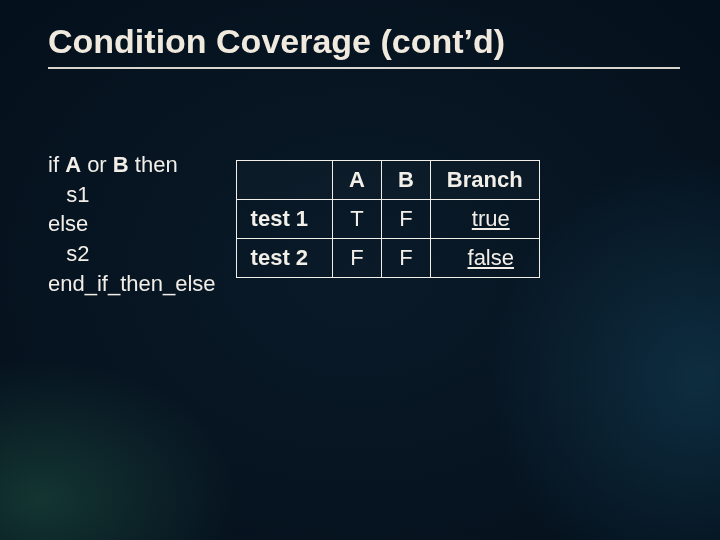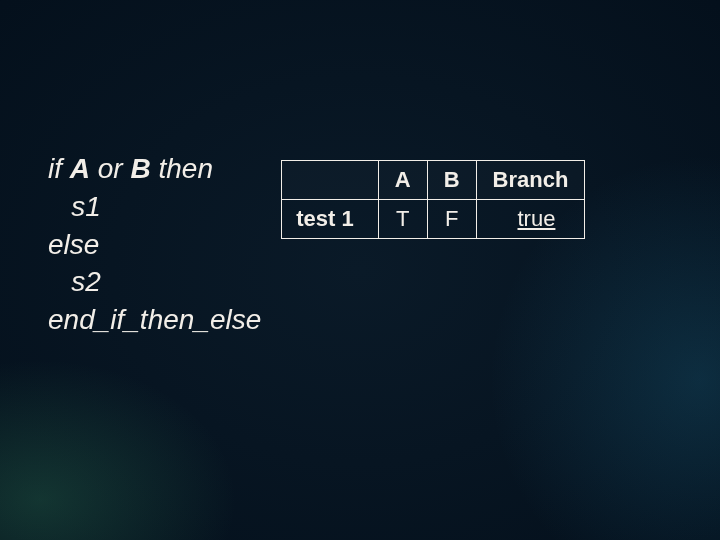--- a/index.html
+++ b/index.html
@@ -35,26 +35,25 @@
     position: absolute;
     top: 150px;
     left: 48px;
     right: 40px;
     display: flex;
     flex-direction: row;
     align-items: flex-start;
     gap: 20px;
   }
   .code {
-    font-size: 28px;
+    font-size: 22px;
     line-height: 1.35;
     color: #f2eee8;
     white-space: pre;
     flex: 0 0 auto;
-    font-style: italic;
   }
   .code .kw { font-weight: bold; }
   .tbl {
     border-collapse: collapse;
     margin-top: 10px;
   }
   .tbl th, .tbl td {
     border: 1px solid #f2eee8;
     padding: 6px 16px;
     font-size: 22px;
@@ -75,20 +74,21 @@
     padding-left: 36px;
     padding-right: 24px;
     text-decoration: underline;
   }
 </style>
 </head>
 <body>
 
 <div class="slide">
 
+  <div class="title">Condition Coverage (cont’d)</div>
 
   <div class="content">
 
     <div class="code"><span>if </span><span class="kw">A</span><span> or </span><span class="kw">B</span><span> then</span>
 <span>   s1</span>
 <span>else</span>
 <span>   s2</span>
 <span>end_if_then_else</span></div>
 
     <table class="tbl">
@@ -98,18 +98,24 @@
         <th>A</th>
         <th>B</th>
         <th>Branch</th>
       </tr>
       <tr>
         <td class="rowhead">test 1</td>
         <td>T</td>
         <td>F</td>
         <td class="valwide">true</td>
       </tr>
+      <tr>
+        <td class="rowhead">test 2</td>
+        <td>F</td>
+        <td>F</td>
+        <td class="valwide">false</td>
+      </tr>
     </tbody>
       </table>
 
   </div>
 
 </div>
 
 </body></html>

